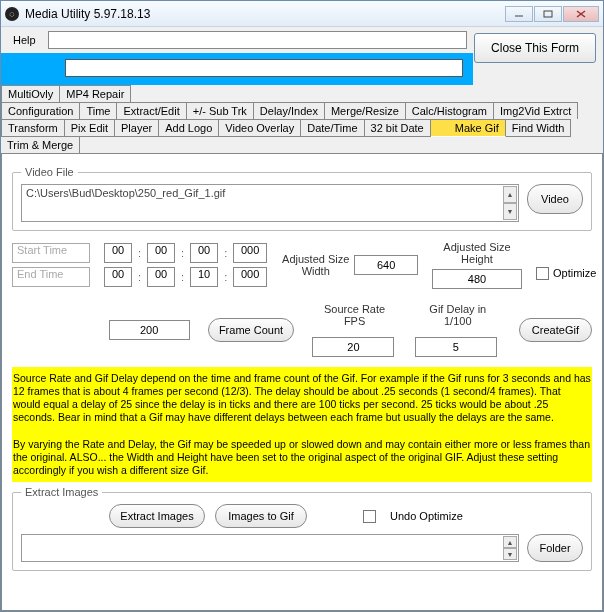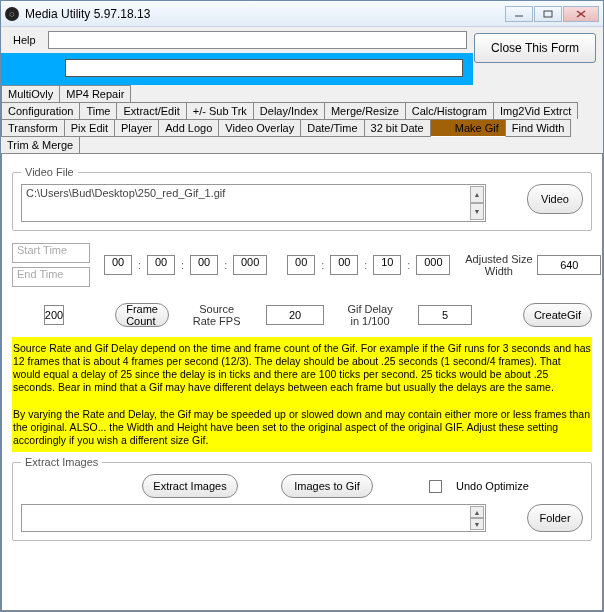--- a/index.html
+++ b/index.html
@@ -113,21 +113,21 @@
     border:1px solid #888;
     background:#eee;
     padding:2px 6px;
     font-size:11px;
     margin-bottom:-1px;
     cursor:default;
     white-space:nowrap;
   }
   .tab + .tab { border-left:none; }
   .tab.selected {
-    background:#a16207;
+    background:#fde047;
     border-bottom:1px solid #fff;
     position:relative; z-index:2;padding-left:24px;
   }
   .tab-body{
     border:1px solid #888;
     background:#fff;
     padding:8px 10px 6px 10px;
     flex:1;
     overflow:auto;
   }
@@ -160,21 +160,20 @@
     display:flex;align-items:center;justify-content:center; font-size:7px; color:#555;
   }
   .btn{
     border:1px solid #888;
     background:linear-gradient(#fdfdfd,#e6e6e6);
     border-radius:14px;
     padding:0 10px;
     height:24px;
     display:inline-flex;align-items:center;justify-content:center;
     font-size:11px;
-    margin-left:33px;
   }
   .small-input{
     width:28px; height:20px;
     border:1px solid #888;
     text-align:center;
     font-size:11px;
     background:#fff;
   }
   .wide-input{
     width:34px;
@@ -196,21 +195,21 @@
     display:inline-block;vertical-align:middle;margin-right:4px;
   }
 
   .count-row{
     display:flex;
     align-items:center;
     gap:18px;
     margin-top:14px;
   }
   .count-row .adj-box{ width:82px; }
-  .count-row .lab-stack{ display:flex;flex-direction:row;align-items:center;gap:20px; }
+  .count-row .lab-stack{ display:flex;flex-direction:column;align-items:flex-start;gap:10px; }
 
   .yellow-note{
     background:#ffff00;
     border:1px solid #ffff00;
     padding:4px 0;
     font-size:10.5px;
     line-height:1.25;
     color:#000;
     margin-top:10px;
   }
@@ -312,21 +311,21 @@
         </div>
         <div class="btn" style="height:30px;width:56px;">Video</div>
       </div>
     </fieldset>
 
     <div style="display:flex; gap:14px; align-items:center;">
       <div style="display:flex;flex-direction:column;gap:4px;">
         <div class="gray-input" style="width:78px;" placeholder="Start Time"><span style="color:#aaa">Start Time</span></div>
         <div class="gray-input" style="width:78px;"><span style="color:#aaa">End Time</span></div>
       </div>
-      <div style="display:flex;gap:20px;">
+      <div style="display:flex;flex-direction:column;gap:4px;">
         <div class="row">
           <div class="small-input">00</div>
             <span class="colonsep">:</span>
           <div class="small-input">00</div>
             <span class="colonsep">:</span>
           <div class="small-input">00</div>
             <span class="colonsep">:</span>
           <div class="small-input wide-input">000</div>
         </div>
         <div class="row">

